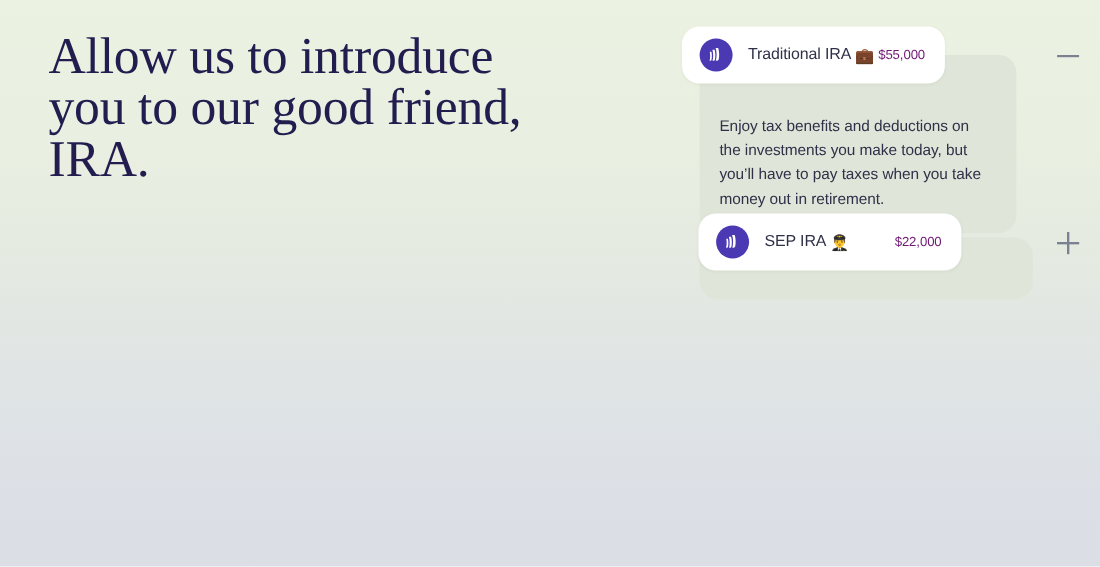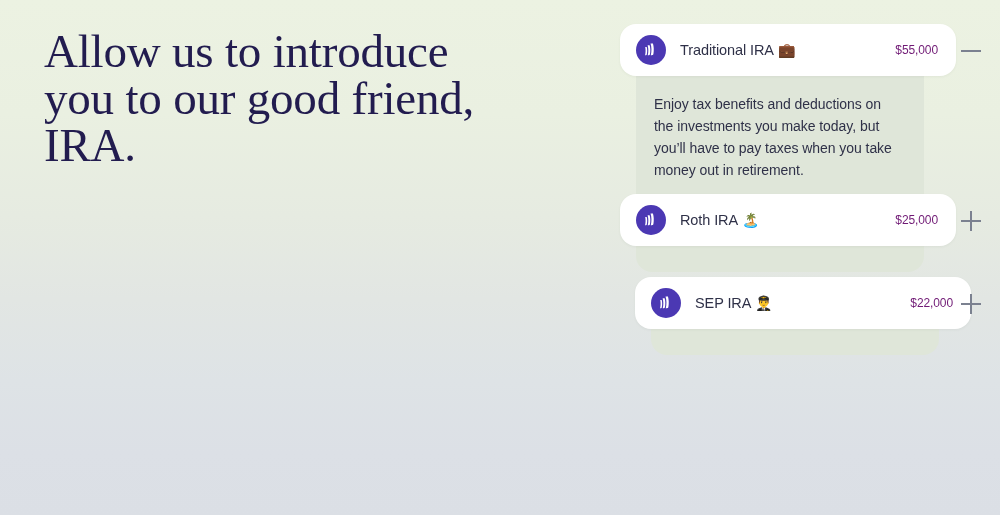--- a/index.html
+++ b/index.html
@@ -96,42 +96,42 @@
   }
 
   .acc-item.expanded .acc-panel {
     top: 26px;
     height: 162px;
   }
 
   .panel-body {
     position: absolute;
     left: 16px;
-    top: 8px;
+    top: 18px;
     width: 288px;
     height: 162px;
     border-radius: 16px;
     padding: 62px 26px 0 18px;
     font-size: 14px;
     line-height: 1.57;
     color: #2f3148;
     z-index: 2;
     letter-spacing: -0.05px;
   }
 
   
   .acc-head {
     position: relative;
     z-index: 3;
     display: flex;
     align-items: center;
     background: #ffffff;
     border-radius: 16px;
     height: 52px;
-    width: 336px;
+    width: 239px;
     padding: 0 18px 0 16px;
     box-shadow: 0 1px 3px rgba(40,50,40,0.05);
     cursor: pointer;
   }
 
   .brand-mark {
     width: 30px;
     height: 30px;
     border-radius: 50%;
     background: #4b38b3;
@@ -226,32 +226,20 @@
       </div>
 
       <div class="acc-toggle">
         <span class="bar-h"></span>
       </div>
     </div>
 
     <div class="acc-item collapsed" style="margin-top:118px;">
       <div class="acc-panel"></div>
 
-      <div class="acc-head">
-        <span class="brand-mark">
-          <svg width="18" height="18" viewBox="0 0 24 24" aria-hidden="true">
-            <path d="M14.6 3.4c1.2 4.1 1.5 9.1 .6 13.9 -0.2 1 -1 1.6 -2 1.6h-1.5c1.3-5 1.2-10.6-0.3-15.5h3.2z" fill="#ffffff"></path>
-            <path d="M10.2 5.6c1.1 3.8 1.2 8.3 .3 12.4 -0.2 .6 -0.7 .9 -1.3 .9h-1.5c1.1-4.2 1-9 -0.2-13.3h2.7z" fill="#ffffff"></path>
-            <path d="M6.3 8.1c.8 3.1 .8 6.7 .1 9.9 -0.1 .6 -0.6 .9 -1.1 .9H4.1c.9-3.4 .9-7.3 .2-10.8h2z" fill="#ffffff"></path>
-          </svg>
-        </span>
-        <span class="acc-title">Roth IRA</span>
-        <span class="acc-emoji">🏝️</span>
-        <span class="acc-amount">$25,000</span>
-      </div>
 
       <div class="acc-toggle">
         <span class="bar-h"></span>
           <span class="bar-v"></span>
       </div>
     </div>
 
     <div class="acc-item collapsed" style="margin-top:31px;margin-left:15px;">
       <div class="acc-panel"></div>
 

